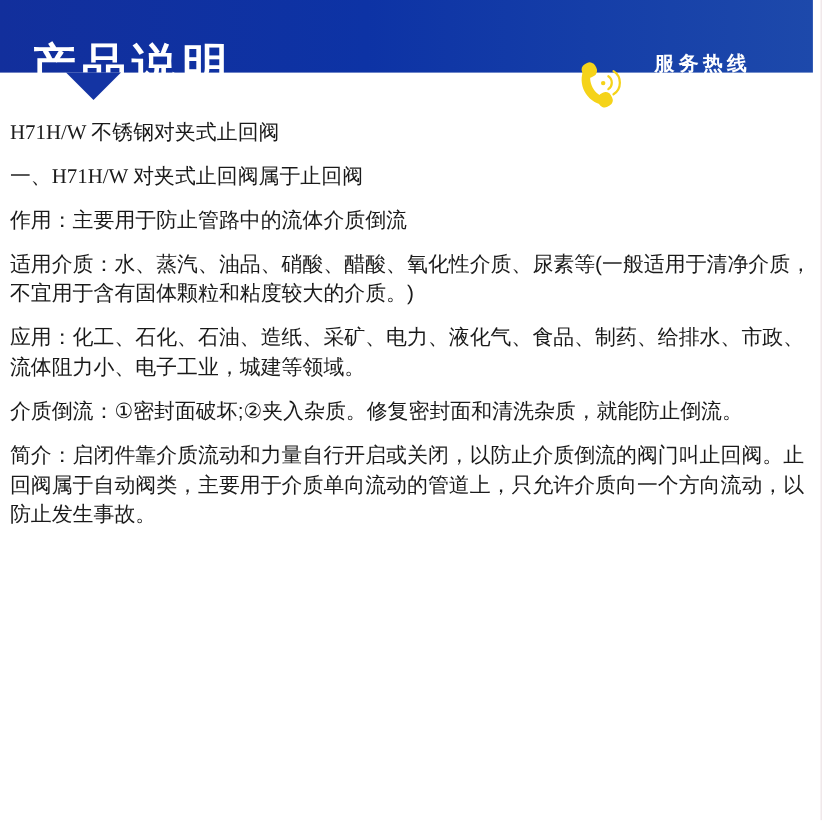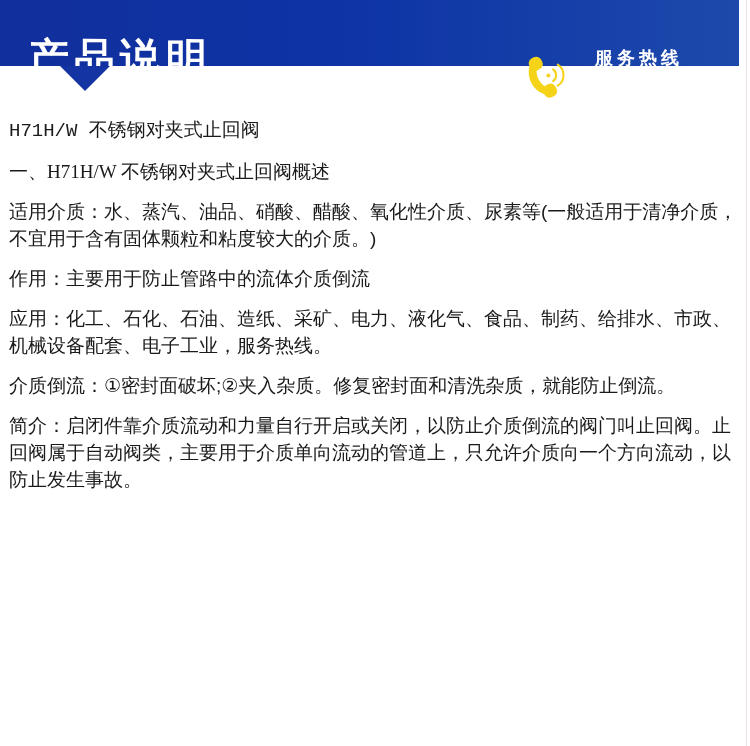--- a/index.html
+++ b/index.html
@@ -73,21 +73,21 @@
     letter-spacing: 1px;
   }
   
   .content {
     padding: 36px 9px 0 9px;
     color: #1a1a1a;
     font-size: 19px;
     line-height: 27px;
   }
   .content p { margin: 13px 0; }
-  .content p:first-child { margin-top: 16px; font-family: Liberation Mono, monospace; }
+  .content p:first-child { margin-top: 5px; }
   .song { font-family: "Liberation Serif", "DejaVu Serif", serif; }
   .hei  { font-family: "Liberation Sans", "DejaVu Sans", sans-serif; }
 </style>
 </head>
 <body>
 
 <div class="page">
 
   <header class="banner">
     <h1 class="banner-title">产品说明</h1>
@@ -115,26 +115,26 @@
   </header>
 
   <div class="banner-arrow"></div>
 
   <main class="content">
     <p class="song">H71H/W 不锈钢对夹式止回阀</p>
 
 
 
 
-    <p class="song">一、H71H/W 不锈钢对夹式止回阀概述</p>
+    <p class="song">一、H71H/W 对夹式止回阀属于止回阀</p>
+
+    <p class="hei">作用：主要用于防止管路中的流体介质倒流</p>
 
     <p class="hei">适用介质：水、蒸汽、油品、硝酸、醋酸、氧化性介质、尿素等(一般适用于清净介质，不宜用于含有固体颗粒和粘度较大的介质。)</p>
 
-    <p class="hei">作用：主要用于防止管路中的流体介质倒流</p>
-
-    <p class="hei">应用：化工、石化、石油、造纸、采矿、电力、液化气、食品、制药、给排水、市政、机械设备配套、电子工业，服务热线。</p>
+    <p class="hei">应用：化工、石化、石油、造纸、采矿、电力、液化气、食品、制药、给排水、市政、流体阻力小、电子工业，城建等领域。</p>
 
     <p class="hei">介质倒流：①密封面破坏;②夹入杂质。修复密封面和清洗杂质，就能防止倒流。</p>
 
     <p class="hei">简介：启闭件靠介质流动和力量自行开启或关闭，以防止介质倒流的阀门叫止回阀。止回阀属于自动阀类，主要用于介质单向流动的管道上，只允许介质向一个方向流动，以防止发生事故。</p>
   </main>
 
 </div>
 
 </body></html>

